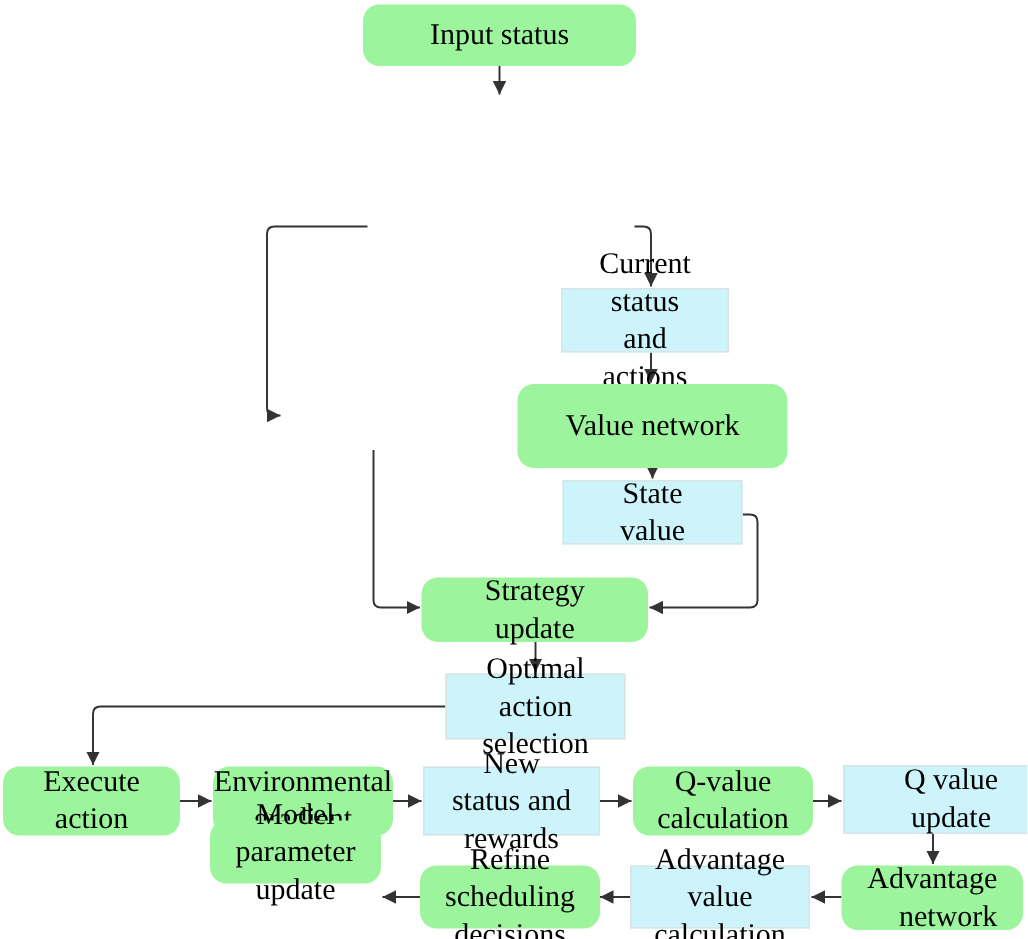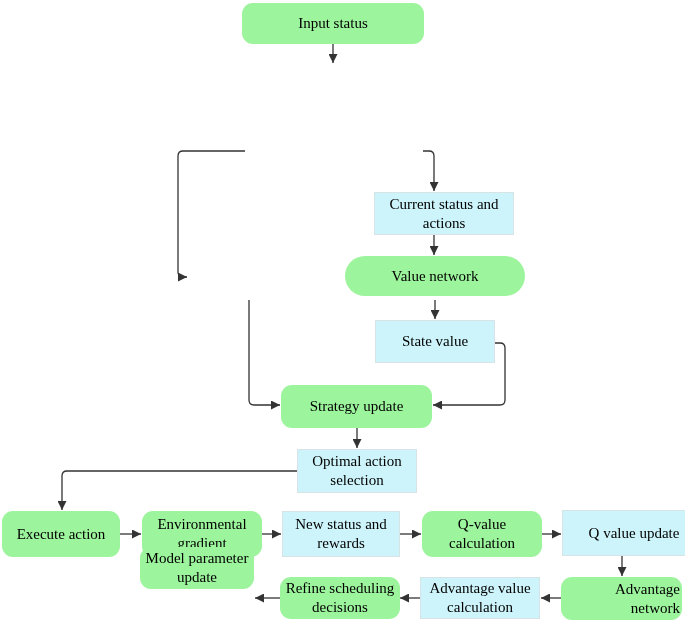--- a/index.html
+++ b/index.html
@@ -37,24 +37,24 @@
   }
   .arrowhead {
     fill: var(--line);
   }
   .node {
     position: absolute;
     display: flex;
     align-items: center;
     justify-content: center;
     text-align: center;
-    font-size: 15px;
+    font-size: 20px;
     line-height: 1.25;
     color: var(--text);
-    padding: 1px 2px;
+    padding: 1px 18px;
     box-sizing: border-box;
   }
   .node.process {
     background: var(--process-fill);
     border-radius: 11px;
   }
   .node.data {
     background: var(--data-fill);
     border: 1px solid var(--data-border);
   }
@@ -86,24 +86,24 @@
     <path class="edge" d="M622,556 V576" marker-end="url(#arr)"></path>
     <path class="edge" d="M561,598 H541" marker-end="url(#arr)"></path>
     <path class="edge" d="M420,598 H400" marker-end="url(#arr)"></path>
     <path class="edge" d="M280,598 H255" marker-end="url(#arr)"></path>
   </svg>
 
   <div class="node process" style="left:242px; top:3px;  width:182px; height:41px;">Input status</div>
 
 
 
-  <div class="node data" style="left:374px; top:192px; width:140px; height:43px;">Current status and actions</div>
+  <div class="node data" style="left:374px; top:192px; width:112px; height:43px;">Current status and actions</div>
 
 
-  <div class="node process" style="left:345px; top:256px; width:180px; height:40px;border-radius:20px;">Value network</div>
+  <div class="node process" style="left:345px; top:256px; width:180px; height:56px;">Value network</div>
 
   <div class="node data" style="left:375px; top:320px; width:120px; height:43px;">State value</div>
 
   <div class="node process" style="left:281px; top:385px; width:151px; height:43px;">Strategy update</div>
 
   <div class="node data" style="left:297px; top:449px; width:120px; height:44px;">Optimal action selection</div>
 
   <div class="node process" style="left:2px;   top:511px; width:118px; height:46px;">Execute action</div>
 
   <div class="node process" style="left:142px; top:511px; width:120px; height:46px;">Environmental gradient</div>

